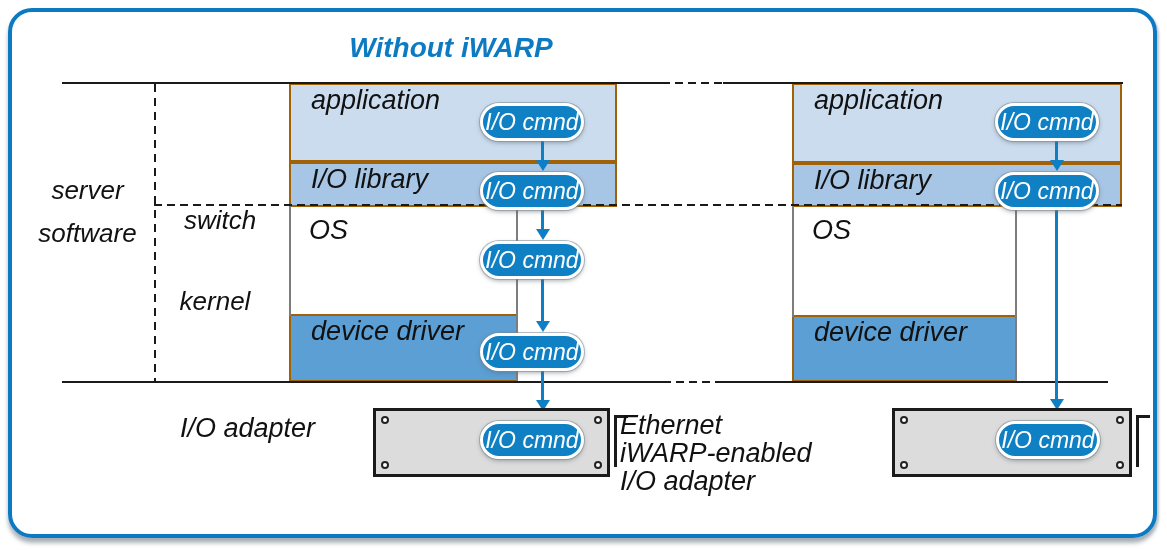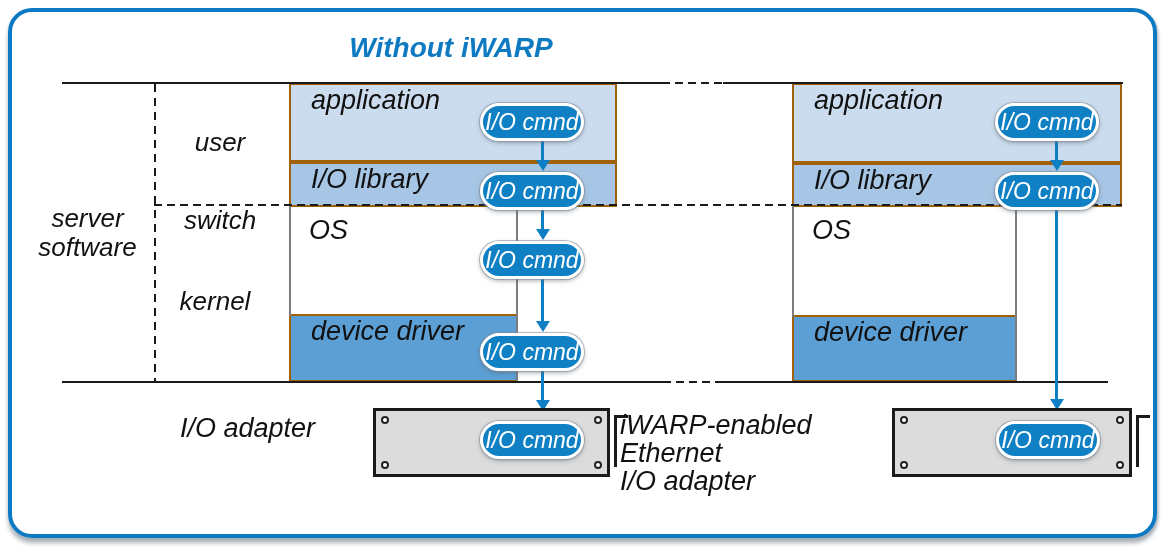--- a/index.html
+++ b/index.html
@@ -42,22 +42,21 @@
 </style>
 </head>
 <body>
 
 <div id="canvas">
 
   <div class="abs frame"></div>
 
   <div class="abs title" style="left:301px;top:32px;">Without iWARP</div>
 
-  <div class="abs sidelabel" style="left:25px;top:204px;width:125px;line-height:29px;">server software</div>
-  <div class="abs sidelabel" style="left:155px;top:127px;width:130px;">user</div>
+  <div class="abs sidelabel" style="left:25px;top:169px;width:125px;line-height:43px;">server software</div>
   <div class="abs sidelabel" style="left:150px;top:286px;width:130px;">kernel</div>
   <div class="abs sidelabel" style="left:155px;top:205px;width:130px;">switch</div>
 
   <div>
     <div class="abs box" style="left:289px;top:83px;width:328px;height:79px;background:#cbdcee;">
       <span class="boxlabel">application</span>
     </div>
     <div class="abs box" style="left:289px;top:162px;width:328px;height:45px;background:#a7c5e4;">
       <span class="boxlabel">I/O library</span>
     </div>
@@ -118,22 +117,22 @@
   <div class="abs adapterlabel" style="left:180px;top:414px;width:170px;">I/O adapter</div>
 
   <div class="abs adapter" style="left:892px;top:408px;width:240px;height:69px;">
     <div class="abs screw" style="left:5px;top:5px;"></div>
     <div class="abs screw" style="left:221px;top:5px;"></div>
     <div class="abs screw" style="left:5px;top:50px;"></div>
     <div class="abs screw" style="left:221px;top:50px;"></div>
   </div>
   <div class="abs bracket" style="left:1136px;top:415px;"></div>
   <div class="abs adapterlabel" style="left:620px;top:411px;width:256px;">
+    <div>Ethernet</div>
     <div>iWARP-enabled</div>
-    <div>Ethernet</div>
     <div>I/O adapter</div>
   </div>
 
   <div class="abs pill" style="left:480px;top:103px;">I/O cmnd</div>
   <div class="abs pill" style="left:480px;top:172px;">I/O cmnd</div>
   <div class="abs pill" style="left:480px;top:241px;">I/O cmnd</div>
   <div class="abs pill" style="left:480px;top:333px;">I/O cmnd</div>
   <div class="abs pill" style="left:480px;top:421px;">I/O cmnd</div>
   <div class="abs pill" style="left:995px;top:103px;">I/O cmnd</div>
   <div class="abs pill" style="left:995px;top:172px;">I/O cmnd</div>

